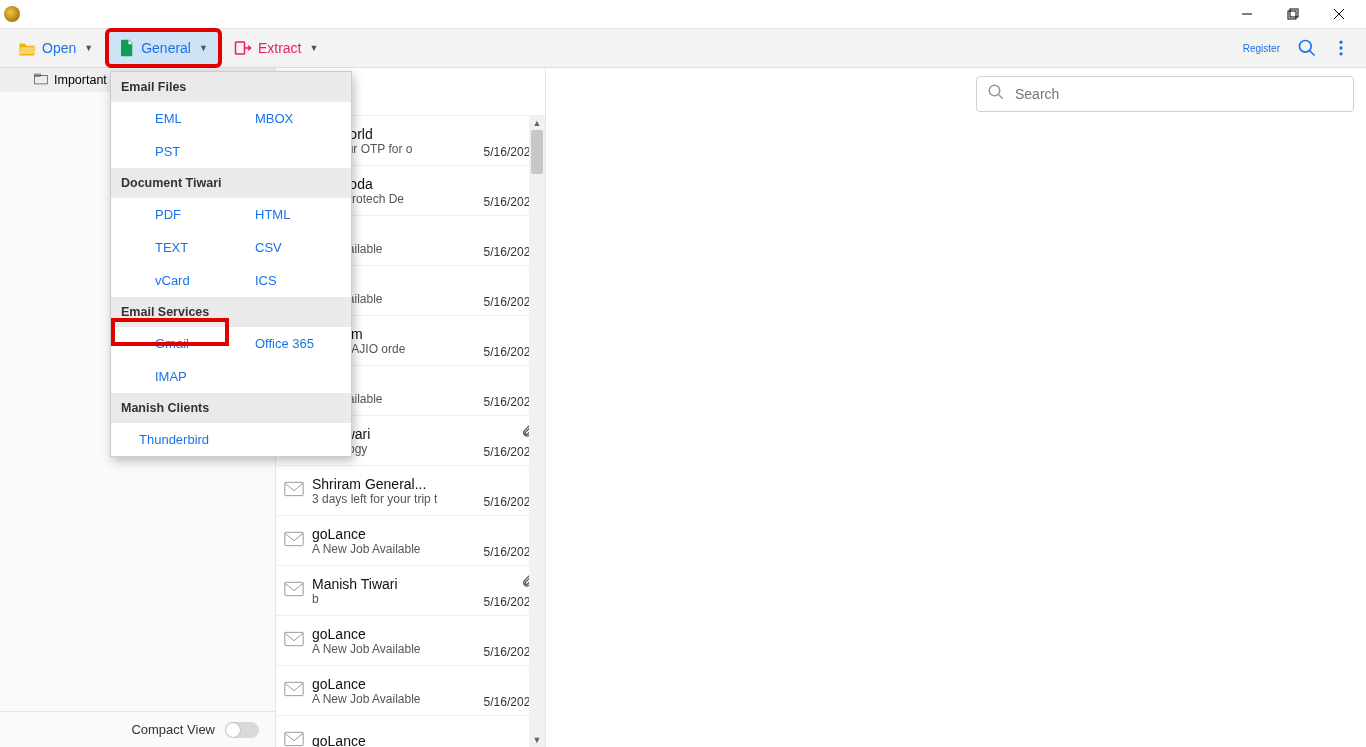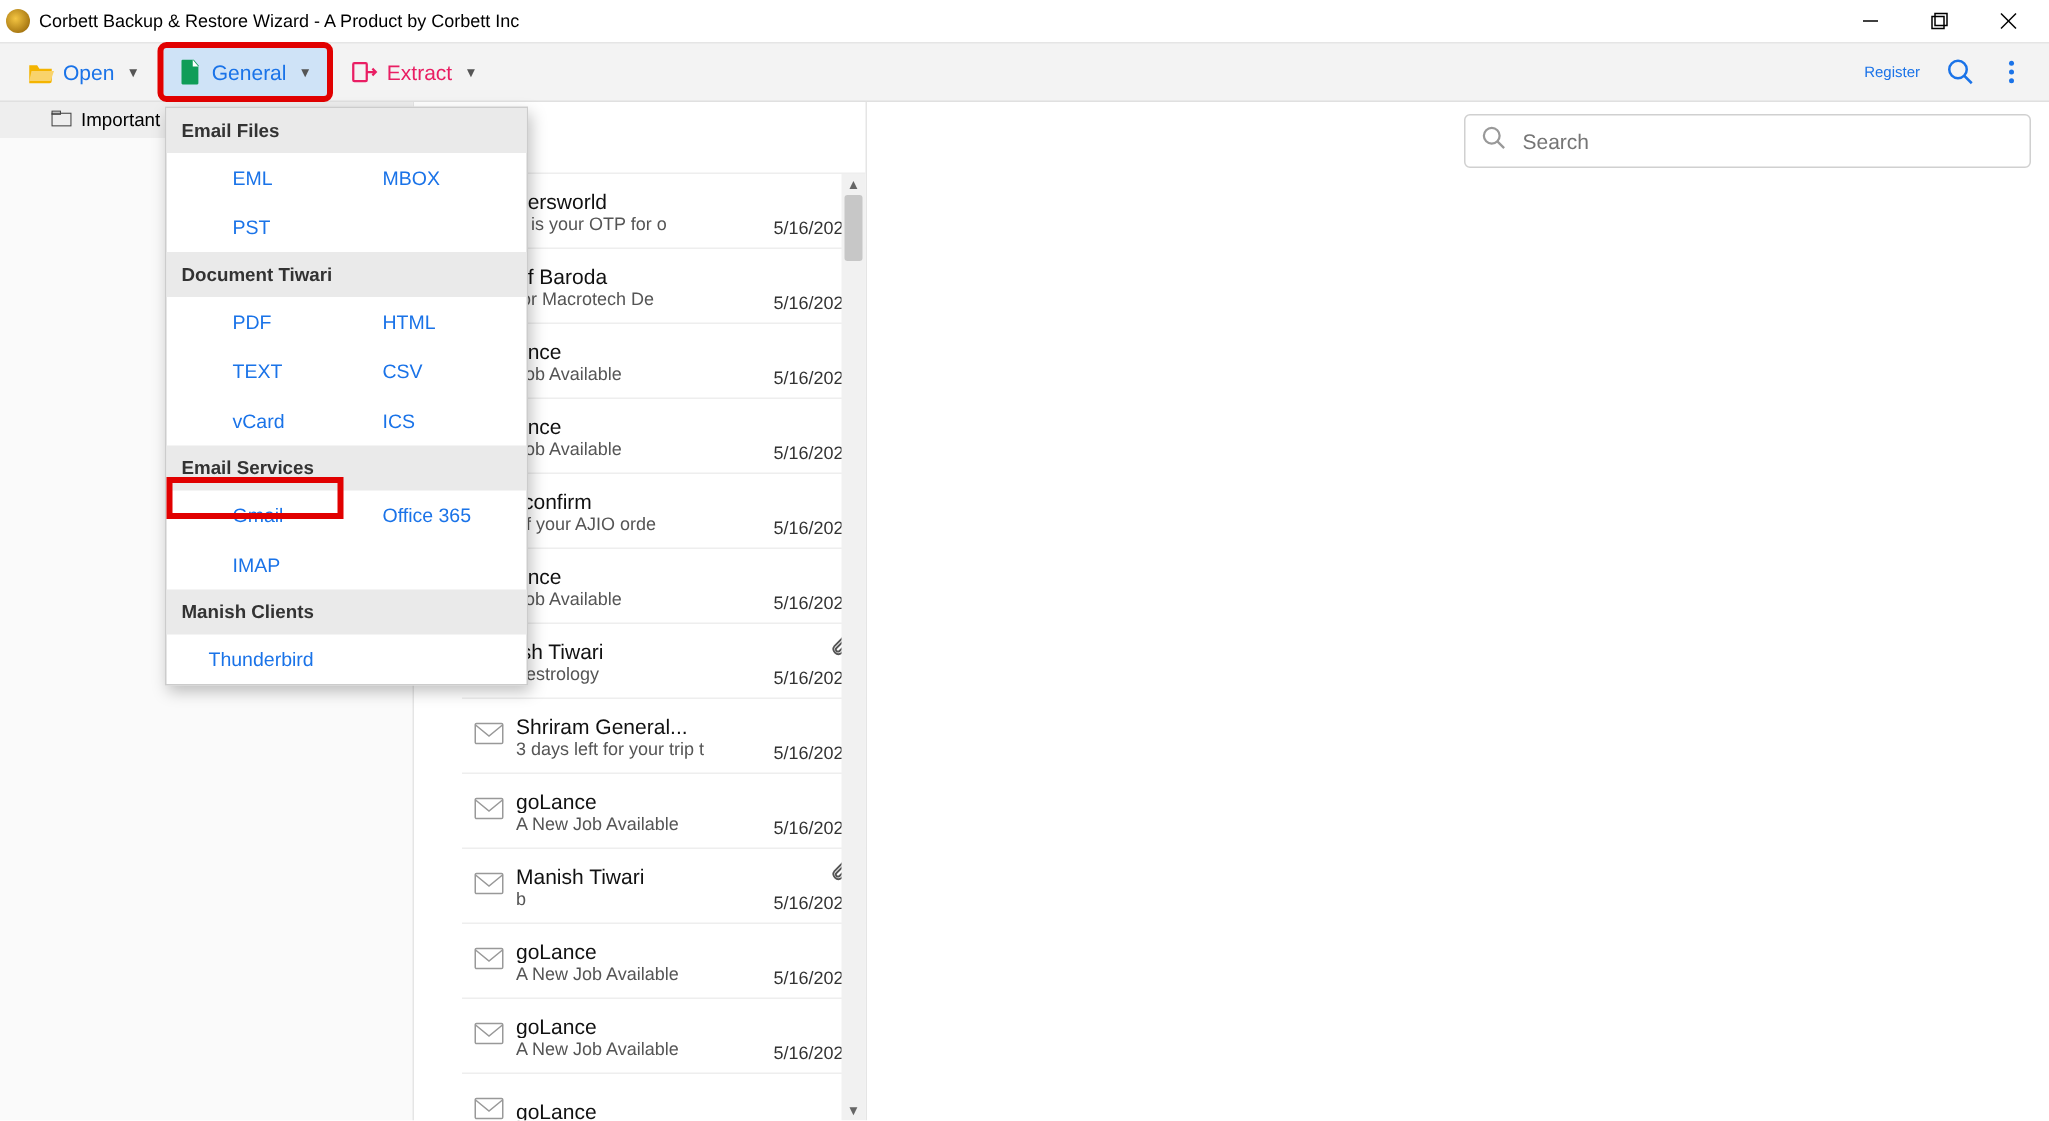--- a/index.html
+++ b/index.html
@@ -22,21 +22,21 @@
   .tb-btn.extract { color: #e91e63; }
   .tb-btn .icon { margin-right: 6px; display: inline-flex; }
   .tb-btn .caret { margin-left: 8px; font-size: 9px; color: #555; }
   .highlight-red { outline: 4px solid #e10000; outline-offset: 0; }
   .toolbar .tb-spacer { flex: 1; }
   .tb-register { color: #1a73e8; font-size: 10px; padding: 0 10px; cursor: pointer; }
   .tb-icon { width: 34px; height: 34px; display: flex; align-items: center; justify-content: center; cursor: pointer; }
   .tb-icon svg { width: 20px; height: 20px; }
 
   
-  .body { display: flex; height: calc(747px - 28px - 40px); position: relative; gap: 32px; }
+  .body { display: flex; height: calc(747px - 28px - 40px); position: relative; }
   .left-pane { width: 276px; background: #fafafa; border-right: 1px solid #e5e5e5; position: relative; }
   .tree-row { height: 24px; display: flex; align-items: center; padding-left: 34px; font-size: 12.5px; color: #000; background: #eeeeee; }
   .tree-row .tree-icon { margin-right: 6px; }
 
   .compact-row { position: absolute; left: 0; right: 0; bottom: 0; height: 36px; border-top: 1px solid #e6e6e6; background: #fafafa; display: flex; align-items: center; justify-content: flex-end; padding: 0 16px; font-size: 13px; color: #333; }
   .toggle { width: 34px; height: 16px; border-radius: 10px; background: #d9d9d9; margin-left: 10px; position: relative; }
   .toggle::after { content: ""; position: absolute; left: 1px; top: 1px; width: 14px; height: 14px; background: #fff; border-radius: 50%; box-shadow: 0 0 2px rgba(0,0,0,.3); }
 
   
   .dropdown { position: absolute; left: 110px; top: 3px; width: 242px; background: #fff; border: 1px solid #ccc; box-shadow: 2px 4px 10px rgba(0,0,0,.25); z-index: 20; font-size: 13px; }
@@ -74,21 +74,20 @@
   .openfolder-svg { fill: #f4b400; }
   .fileexport-svg { fill: #0f9d58; }
   .extract-svg { stroke: #e91e63; fill: none; stroke-width: 2; }
 
 </style>
 </head>
 <body>
 
 <div class="titlebar">
   <div class="app-icon"></div>
-  <div class="title">Corbett Backup &amp; Restore Wizard - A Product by Corbett Inc</div>
   <div class="spacer"></div>
   <div class="win-controls">
     <div class="win-btn">
         <svg viewBox="0 0 12 12">
           <line x1="1" y1="6" x2="11" y2="6"></line>
         </svg>
       </div>
     <div class="win-btn">
         <svg viewBox="0 0 12 12">
           <rect x="1" y="3" width="8" height="8"></rect>
@@ -205,20 +204,24 @@
 
       <div class="dd-header">Manish Clients</div>
       <div class="dd-row">
         <div class="dd-cell dd-left-indent" style="padding-left:28px">Thunderbird</div>
         <div class="dd-cell dd-right"></div>
       </div>
 
       <div class="gmail-highlight"></div>
     </div>
 
+    <div class="compact-row">
+      <span>Compact View</span>
+      <div class="toggle"></div>
+    </div>
   </div>
 
   <div class="mid-pane">
     <div class="mid-header"></div>
     <div class="list-wrap">
       <div class="list" id="email-list">
           <div class="email-row">
             <span class="env-icon"><svg width="20" height="16" viewBox="0 0 24 18" fill="none" stroke="#999" stroke-width="1.2">
                 <rect x="1" y="1" width="22" height="16" rx="1"></rect>
                 <path d="M1 2l11 9L23 2"></path>

